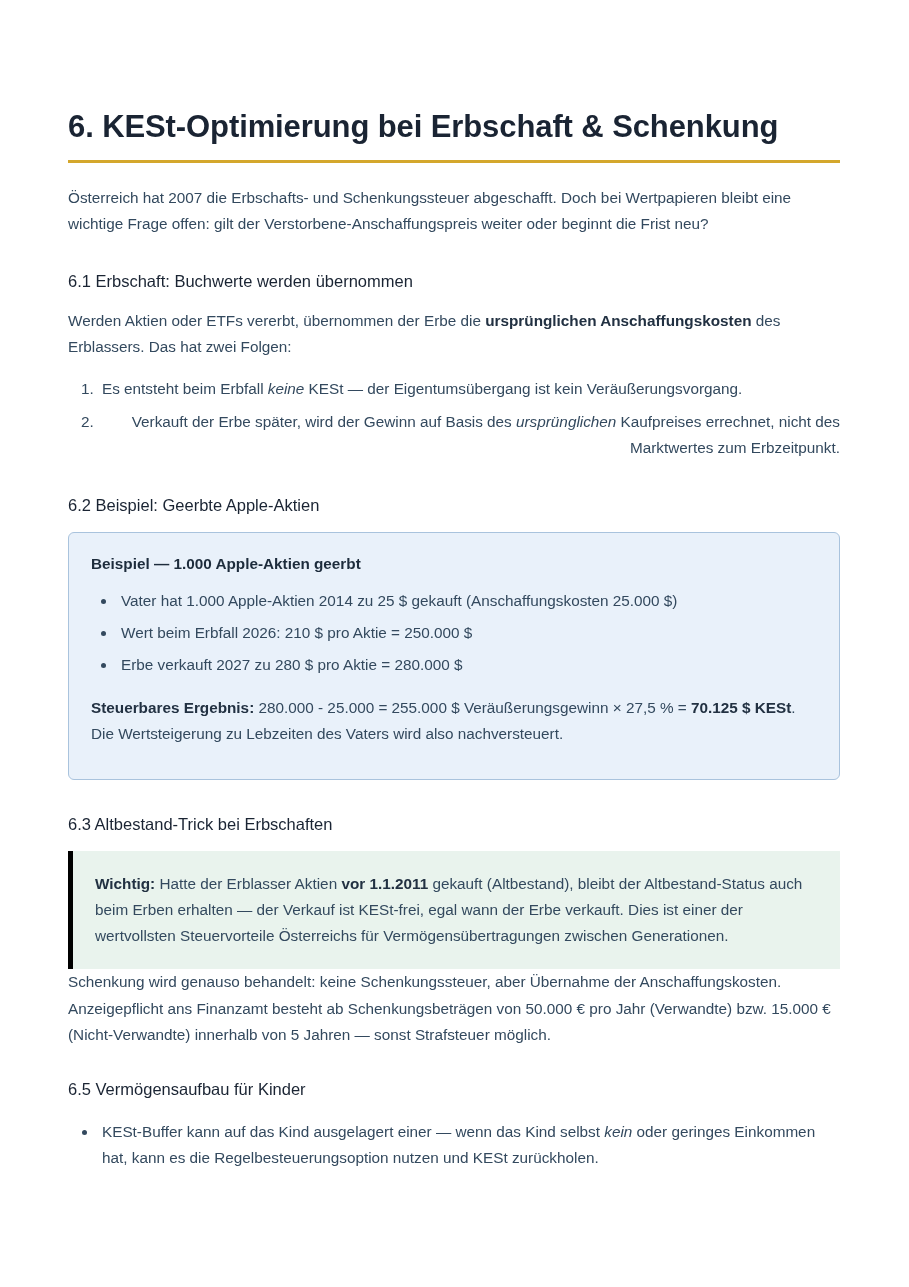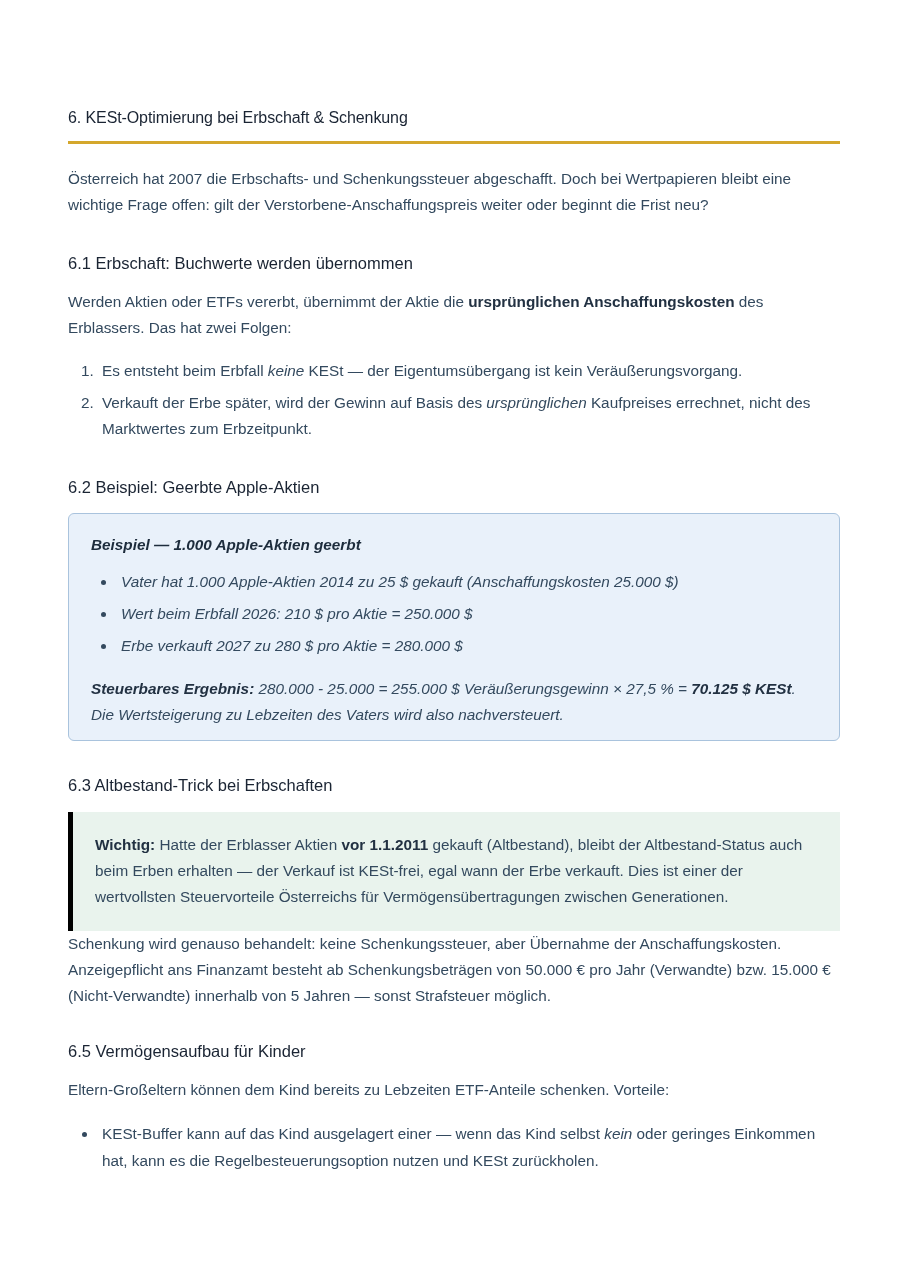--- a/index.html
+++ b/index.html
@@ -19,23 +19,23 @@
   .page {
     box-sizing: border-box;
     width: 909px;
     min-height: 1287px;
     padding: 108px 69px 40px 68px;
     background: #ffffff;
   }
 
   
   h1.doc-title {
-    font-size: 16px;
+    font-size: 31px;
     line-height: 1.25;
-    font-weight: normal;
+    font-weight: bold;
     color: #1a2433;
     margin: 0 0 13px 0;
     letter-spacing: -0.1px;
   }
   .title-rule {
     height: 3px;
     background: #d4a72c;
     border: 0;
     margin: 0 0 22px 0;
     width: 100%;
@@ -66,44 +66,43 @@
     margin: 16px 0 0 0;
     padding-left: 30px;
     font-size: 15.3px;
     line-height: 1.72;
     color: #33495e;
   }
   ol.num-list > li {
     margin-bottom: 6px;
     padding-left: 4px;
   }
-  ol.num-list > li:last-child { margin-bottom: 0; }
+  ol.num-list > li:last-child { margin-bottom: 0; text-align: right; }
 
   ul.bullet-list {
     margin: 18px 0 0 0;
     padding-left: 30px;
     font-size: 15.3px;
     line-height: 1.72;
     color: #33495e;
   }
   ul.bullet-list > li {
     margin-bottom: 6px;
     padding-left: 4px;
   }
   ul.bullet-list > li:last-child { margin-bottom: 0; }
 
   
   .example-box {
     box-sizing: border-box;
     background: #e9f1fa;
     border: 1px solid #a9c3dd;
     border-radius: 6px;
-    padding: 20px 24px 12px 22px;
+    padding: 20px 24px 32px 22px;
     margin: 4px 0 0 0;
-    font-style: italic;
   }
   .example-box .box-title {
     font-size: 15.3px;
     font-weight: bold;
     color: #1d2c3c;
     margin: 0 0 12px 0;
     line-height: 1.5;
   }
   .example-box ul.box-list {
     margin: 0 0 16px 0;
@@ -146,21 +145,21 @@
 <div class="page">
 
   <h1 class="doc-title">6. KESt-Optimierung bei Erbschaft &amp; Schenkung</h1>
   <hr class="title-rule">
 
   <p class="body">Österreich hat 2007 die Erbschafts- und Schenkungssteuer abgeschafft. Doch bei Wertpapieren bleibt eine wichtige Frage offen: gilt der Verstorbene-Anschaffungspreis weiter oder beginnt die Frist neu?</p>
 
   <h2 class="sec-title">6.1 Erbschaft: Buchwerte werden übernommen</h2>
 
   <p class="body">
-    <span>Werden Aktien oder ETFs vererbt, übernimmt der Aktie die </span><strong>ursprünglichen Anschaffungskosten</strong><span> des Erblassers. Das hat zwei Folgen:</span>
+    <span>Werden Aktien oder ETFs vererbt, übernommen der Erbe die </span><strong>ursprünglichen Anschaffungskosten</strong><span> des Erblassers. Das hat zwei Folgen:</span>
   </p>
 
   <ol class="num-list">
     <li>
       <span>Es entsteht beim Erbfall </span><em>keine</em><span> KESt — der Eigentumsübergang ist kein Veräußerungsvorgang.</span>
     </li>
     <li>
       <span>Verkauft der Erbe später, wird der Gewinn auf Basis des </span><em>ursprünglichen</em><span> Kaufpreises errechnet, nicht des Marktwertes zum Erbzeitpunkt.</span>
     </li>
   </ol>
@@ -183,21 +182,20 @@
 
   <div class="note-box">
     <p class="note-text">
       <strong>Wichtig:</strong><span> Hatte der Erblasser Aktien </span><strong>vor 1.1.2011</strong><span> gekauft (Altbestand), bleibt der Altbestand-Status auch beim Erben erhalten — der Verkauf ist KESt-frei, egal wann der Erbe verkauft. Dies ist einer der wertvollsten Steuervorteile Österreichs für Vermögensübertragungen zwischen Generationen.</span>
     </p>
   </div>
 
   <p class="body">Schenkung wird genauso behandelt: keine Schenkungssteuer, aber Übernahme der Anschaffungskosten. Anzeigepflicht ans Finanzamt besteht ab Schenkungsbeträgen von 50.000 € pro Jahr (Verwandte) bzw. 15.000 € (Nicht-Verwandte) innerhalb von 5 Jahren — sonst Strafsteuer möglich.</p>
 
   <h2 class="sec-title tight-top">6.5 Vermögensaufbau für Kinder</h2>
-  <p class="body">Eltern-Großeltern können dem Kind bereits zu Lebzeiten ETF-Anteile schenken. Vorteile:</p>
 
   <ul class="bullet-list">
     <li>
       <span>KESt-Buffer kann auf das Kind ausgelagert einer — wenn das Kind selbst </span><em>kein</em><span> oder geringes Einkommen hat, kann es die Regelbesteuerungsoption nutzen und KESt zurückholen.</span>
     </li>
   </ul>
 
 </div>
 
 </body></html>

